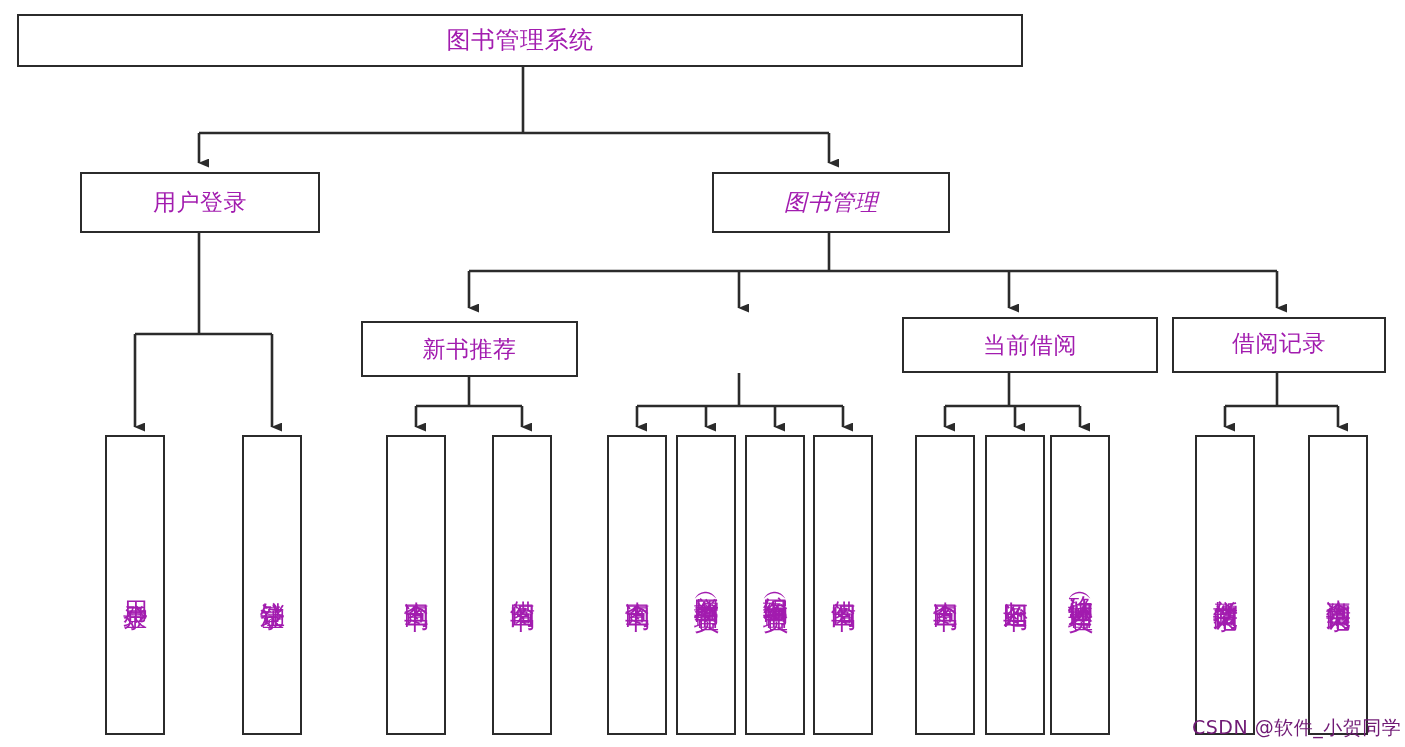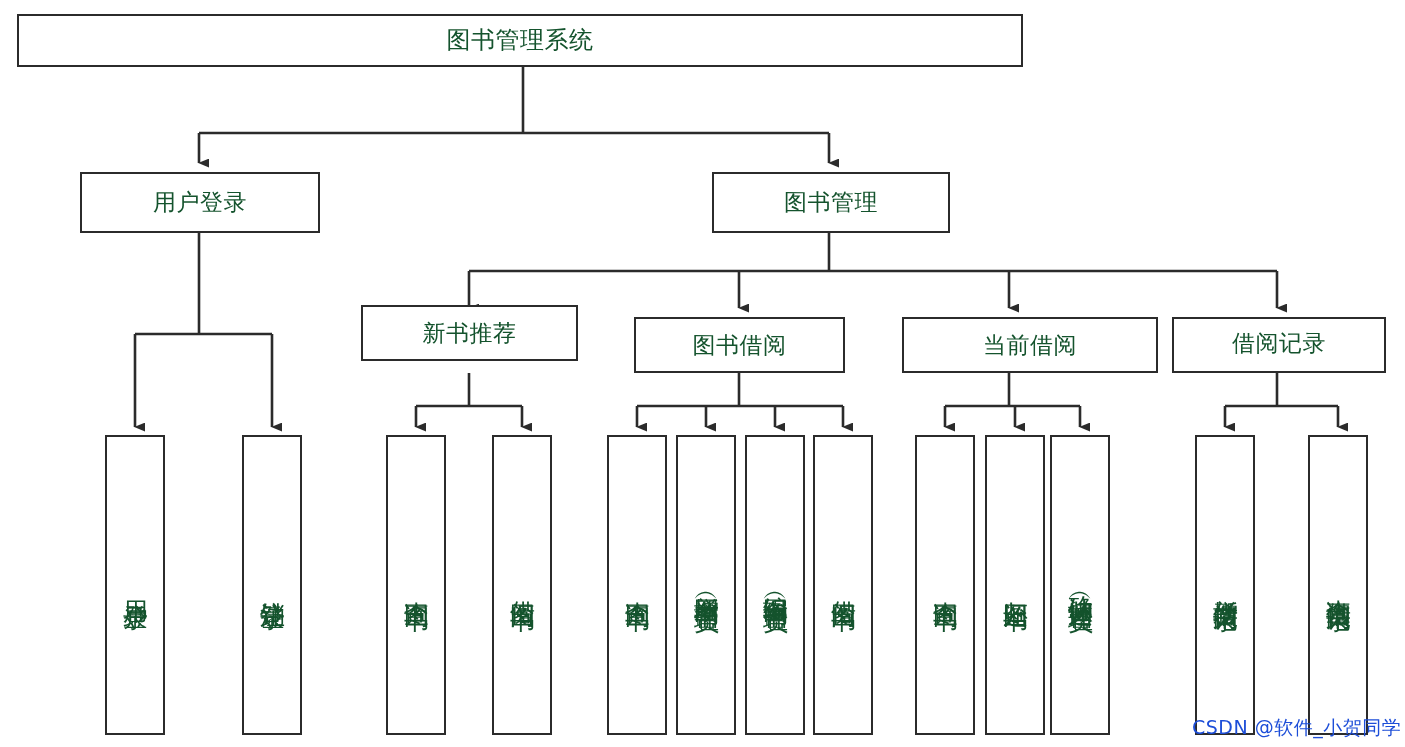--- a/index.html
+++ b/index.html
@@ -31,21 +31,21 @@
     position: absolute;
     box-sizing: border-box;
     background: #ffffff;
     border: 2px solid #2b2b2b;
     display: flex;
     align-items: center;
     justify-content: center;
     overflow: hidden;
   }
   .node .label {
-    color: #14532d;
+    color: #a21caf;
     line-height: 1.06;
     text-align: center;
     white-space: nowrap;
   }
   .node.horiz .label {
     font-size: 23px;
     letter-spacing: 0.5px;
   }
   .node.root .label {
     font-size: 24px;
@@ -57,21 +57,21 @@
   .node.vert .label {
     writing-mode: vertical-rl;
     text-orientation: upright;
     font-size: 25px;
     line-height: 1.12;
     letter-spacing: 2px;
     max-height: 100%;
   }
   .watermark {
     position: absolute;
-    color: #1d4ed8;
+    color: #701a75;
     font-size: 19px;
     letter-spacing: 0.5px;
     white-space: nowrap;
     user-select: none;
   }
 </style>
 </head>
 <body>
 
 <div id="diagram-root">
@@ -126,29 +126,26 @@
     </g>
   </svg>
 
   <div class="node root horiz" style="left:17px; top:14px; width:1006px; height:53px;">
     <span class="label">图书管理系统</span>
   </div>
 
   <div class="node horiz" style="left:80px; top:172px; width:240px; height:61px;">
     <span class="label">用户登录</span>
   </div>
-  <div class="node horiz" style="left:712px; top:172px; width:238px; height:61px;">
+  <div class="node horiz" style="left:712px; top:172px; width:238px; height:61px;font-style:italic;">
     <span class="label">图书管理</span>
   </div>
 
-  <div class="node horiz" style="left:361px; top:305px; width:217px; height:56px;">
+  <div class="node horiz" style="left:361px; top:321px; width:217px; height:56px;">
     <span class="label">新书推荐</span>
-  </div>
-  <div class="node horiz" style="left:634px; top:317px; width:211px; height:56px;">
-    <span class="label">图书借阅</span>
   </div>
   <div class="node horiz" style="left:902px; top:317px; width:256px; height:56px;">
     <span class="label">当前借阅</span>
   </div>
   <div class="node horiz" style="left:1172px; top:317px; width:214px; height:56px;font-family:Liberation Mono, monospace;">
     <span class="label">借阅记录</span>
   </div>
 
   <div class="node vert" style="left:105px; top:435px; width:60px; height:300px;">
     <span class="label">用户登录</span>

